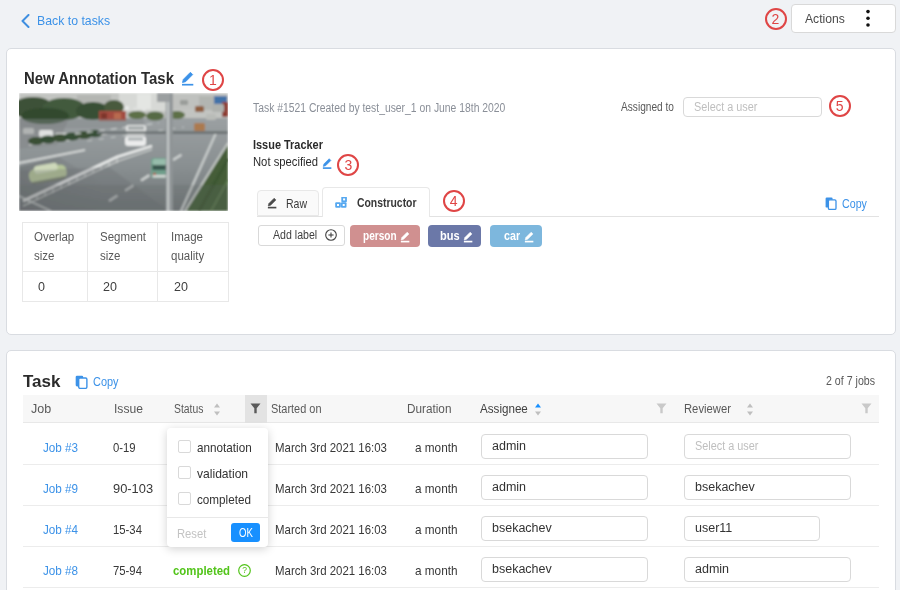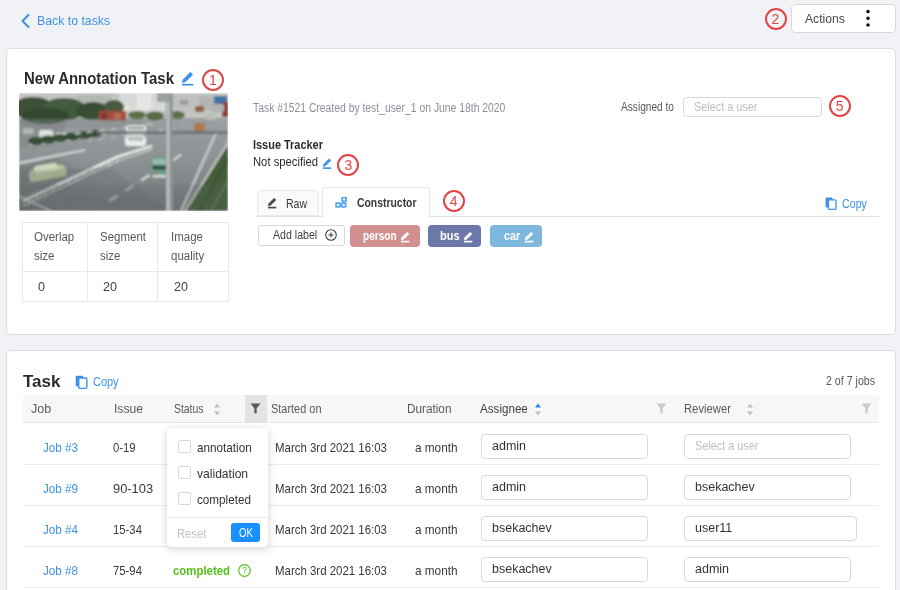--- a/index.html
+++ b/index.html
@@ -288,21 +288,21 @@
 <div class="abs ol" style="left:275px;top:481px;color:#383838;transform:scaleX(.88);">March 3rd 2021 16:03</div>
 <div class="abs ol" style="left:415px;top:481px;color:#383838;transform:scaleX(.905);">a month</div>
 <div class="inp" style="left:481px;top:475px;width:167px;height:25px;">admin</div>
 <div class="inp" style="left:684px;top:475px;width:167px;height:25px;">bsekachev</div>
 
 <div class="abs blue ol" style="left:43px;top:522px;transform:scaleX(.9);">Job #4</div>
 <div class="abs ol" style="left:113px;top:522px;color:#383838;transform:scaleX(.87);">15-34</div>
 <div class="abs ol" style="left:275px;top:522px;color:#383838;transform:scaleX(.88);">March 3rd 2021 16:03</div>
 <div class="abs ol" style="left:415px;top:522px;color:#383838;transform:scaleX(.905);">a month</div>
 <div class="inp" style="left:481px;top:516px;width:167px;height:25px;">bsekachev</div>
-<div class="inp" style="left:684px;top:516px;width:173px;height:25px;">user11</div>
+<div class="inp" style="left:684px;top:516px;width:136px;height:25px;">user11</div>
 
 <div class="abs blue ol" style="left:43px;top:563px;transform:scaleX(.9);">Job #8</div>
 <div class="abs ol" style="left:113px;top:563px;color:#383838;transform:scaleX(.87);">75-94</div>
 <div class="abs ol" style="left:173px;top:563px;color:#52c41a;font-weight:700;transform:scaleX(.877);">completed</div>
 <svg class="abs" style="left:237.5px;top:564px;" width="13" height="13" viewBox="0 0 13 13">
   <circle cx="6.5" cy="6.5" r="5.8" fill="none" stroke="#52c41a" stroke-width="1.2"></circle>
   <text x="6.5" y="9.4" text-anchor="middle" font-size="8.5" fill="#52c41a" font-family="Liberation Sans">?</text>
 </svg>
 <div class="abs ol" style="left:275px;top:563px;color:#383838;transform:scaleX(.88);">March 3rd 2021 16:03</div>
 <div class="abs ol" style="left:415px;top:563px;color:#383838;transform:scaleX(.905);">a month</div>

